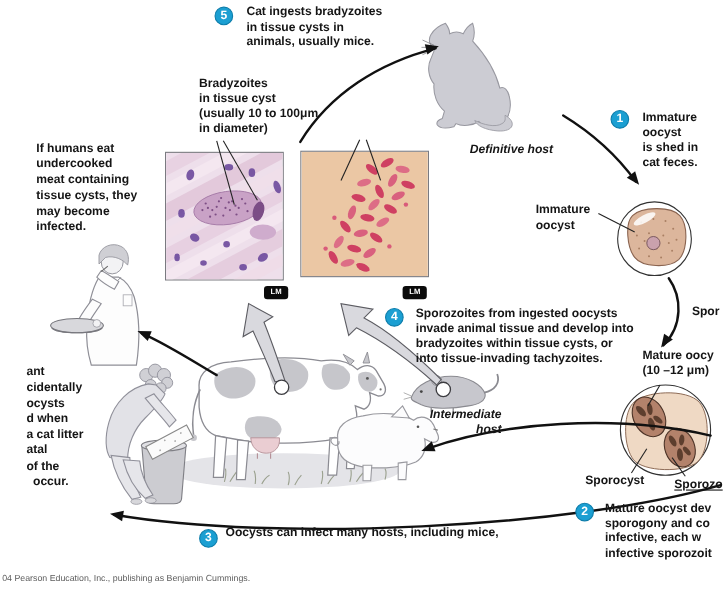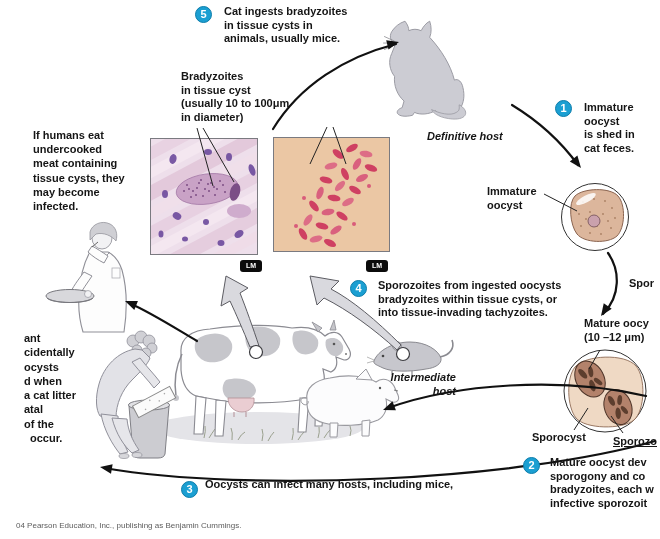--- a/index.html
+++ b/index.html
@@ -349,20 +349,21 @@
     <span class="ln">Immature</span>
     <span class="ln">oocyst</span>
   </div>
 
   <div class="txt" style="left:629px;top:277px;text-align:center;">
     <span class="ln">Spor</span>
   </div>
 
   <div class="txt" style="left:378px;top:279px;">
     <span class="ln">Sporozoites from ingested oocysts</span>
+    <span class="ln">invade animal tissue and develop into</span>
     <span class="ln">bradyzoites within tissue cysts, or</span>
     <span class="ln">into tissue-invading tachyzoites.</span>
   </div>
 
   <div class="txt" style="left:584px;top:317px;">
     <span class="ln">Mature oocy</span>
     <span class="ln">(10 –12 μm)</span>
   </div>
 
   <div class="txt" style="left:0px;top:331px;line-height:14.3px;margin-left:24px;">
@@ -385,25 +386,25 @@
     <span class="ln">Sporocyst</span>
   </div>
 
   <div class="txt" style="left:613px;top:435px;text-decoration:underline;">
     <span class="ln">Sporozo</span>
   </div>
 
   <div class="txt" style="left:550px;top:456px;">
     <span class="ln">Mature oocyst dev</span>
     <span class="ln">sporogony and co</span>
-    <span class="ln">bradyzoites, each w</span>
+    <span class="ln">infective, each w</span>
     <span class="ln">infective sporozoit</span>
   </div>
 
   <div class="txt" style="left:205px;top:478px;">
     <span class="ln">Oocysts can infect many hosts, including mice,</span>
   </div>
 
-  <div class="copy" style="left:16px;top:521px;">
+  <div class="copy" style="left:2px;top:521px;">
     <span>04 Pearson Education, Inc., publishing as Benjamin Cummings.</span>
   </div>
 
 </div>
 
 </body></html>

